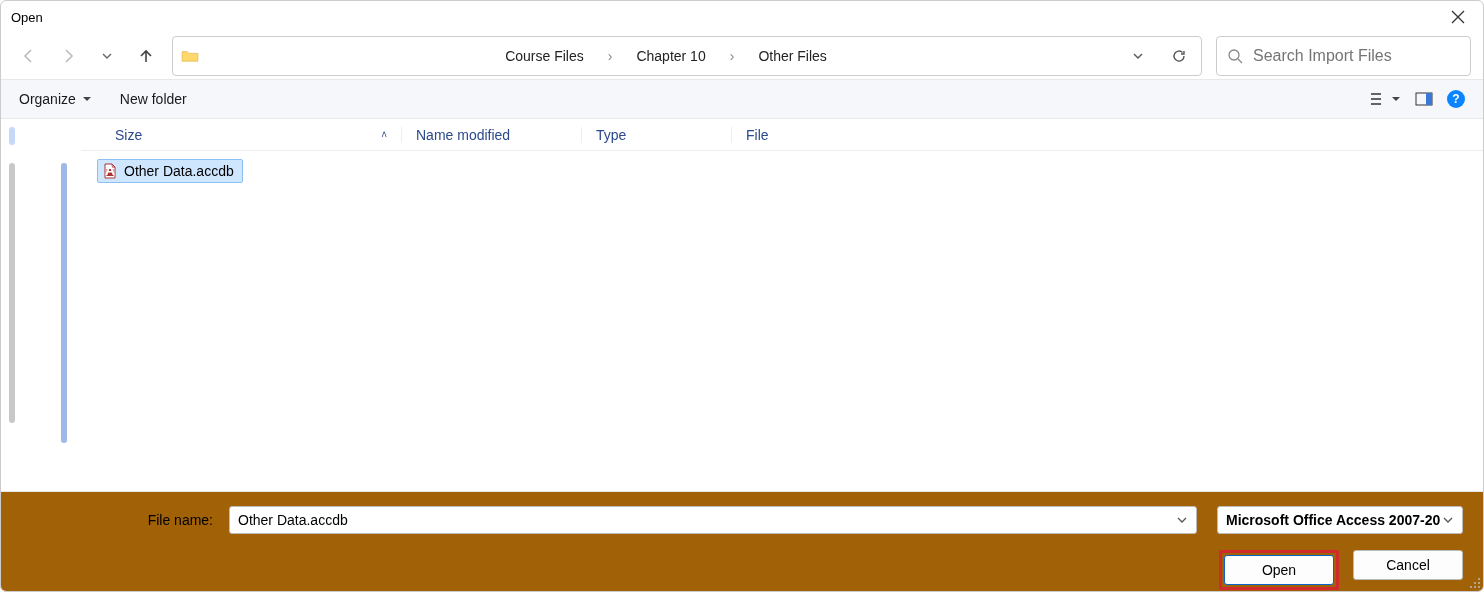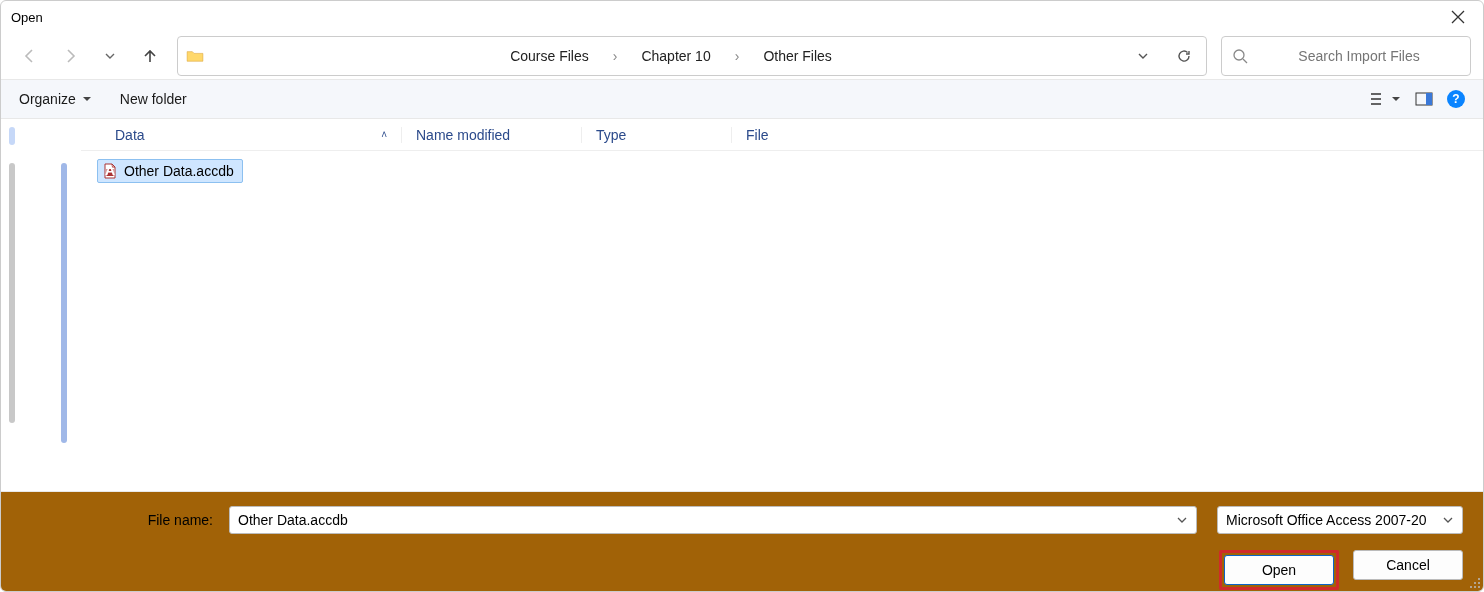--- a/index.html
+++ b/index.html
@@ -15,21 +15,21 @@
   .navbtn { width: 34px; height: 34px; display: flex; align-items: center; justify-content: center; color: #555; border-radius: 4px; }
   .navbtn.disabled { color: #bbb; }
   .addressbar { flex: 0 0 1030px; height: 40px; border: 1px solid #ccc; border-radius: 4px; display: flex; align-items: center; padding: 0 8px; gap: 16px; margin-left: 4px; }
   .addressbar .foldericon { width: 18px; height: 14px; margin-right: 6px; }
   .breadcrumb-spacer { flex: 1; }
   .crumb { padding: 4px 6px; color: #222; }
   .chev { color: #888; padding: 0 2px; }
   .addr-drop { margin-left: auto; padding: 4px; color: #555; }
   .addr-refresh { padding: 4px 6px; color: #555; }
   .searchbox { flex: 1; height: 40px; border: 1px solid #ccc; border-radius: 4px; display: flex; align-items: center; padding: 0 10px; gap: 10px; color: #888; margin-left: 8px; }
-  .searchbox input { border: none; outline: none; flex: 1; color: #6d28d9; font-size: 14px; text-align: center; }
+  .searchbox input { border: none; outline: none; flex: 1; color: #6d28d9; font-size: 16px; }
 
   
   .toolbar { height: 40px; background: #f5f7fb; border-top: 1px solid #e8e8e8; border-bottom: 1px solid #e8e8e8; display: flex; align-items: center; padding: 0 18px; gap: 28px; justify-content: space-between; }
   .toolbar .left { display: flex; gap: 28px; }
   .toolbar .tbtn { display: flex; align-items: center; gap: 6px; color: #1a1a1a; font-size: 14px; }
   .toolbar .right { margin-left: auto; display: flex; align-items: center; gap: 14px; }
   .toolbar .iconbtn { color: #333; display: flex; align-items: center; }
   .helpicon { width: 18px; height: 18px; border-radius: 50%; background: #0a84ff; color: #fff; display: flex; align-items: center; justify-content: center; font-size: 12px; font-weight: bold; }
 
   
@@ -169,21 +169,21 @@
 <div class="mainarea">
   <div class="navpane">
     <div class="bluebit"></div>
     <div class="scroller"></div>
     <div class="scroller blue"></div>
   </div>
   <div class="filelist">
     <div class="colheaders">
       <div class="col name">
         <span style="width:14px"></span>
-        <span>Data</span>
+        <span>Size</span>
         <span style="flex:1"></span>
         <span class="sort-caret">˄</span>
       </div>
       <div class="col date">
           <span>Name modified</span>
         </div>
       <div class="col type">
           <span>Type</span>
         </div>
       <div class="col size">
@@ -209,21 +209,21 @@
     <div class="lbl">File name:</div>
     <div class="fname-input">
       <span class="val">Other Data.accdb</span>
       <span class="dd">
         <svg width="12" height="12" viewBox="0 0 12 12">
             <path d="M2 4 L6 8 L10 4" stroke="#555" stroke-width="1.3" fill="none"></path>
           </svg>
       </span>
     </div>
     <div class="filter-select">
-      <span style="overflow:hidden; text-overflow:clip;">Microsoft Office Access 2007-20</span>
+      <span style="overflow:hidden; text-overflow:clip;font-weight:bold;">Microsoft Office Access 2007-20</span>
       <svg width="12" height="12" viewBox="0 0 12 12">
           <path d="M2 4 L6 8 L10 4" stroke="#555" stroke-width="1.3" fill="none"></path>
         </svg>
     </div>
   </div>
   <div class="footer-row2">
     <div class="highlight-box">
       <div class="btn open">
         <span>Open</span>
       </div>

